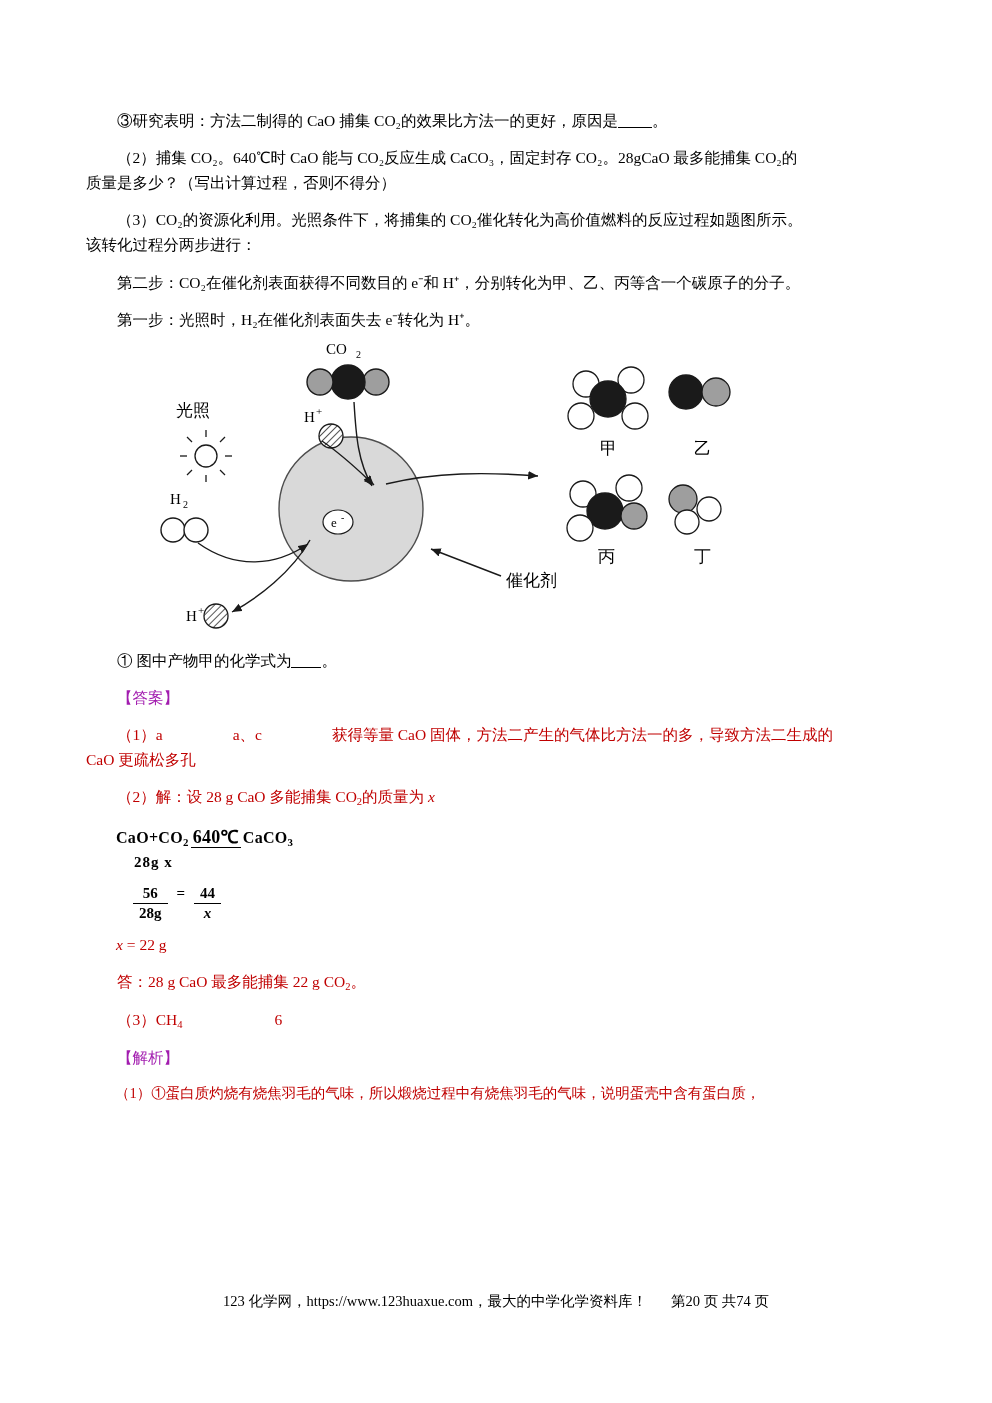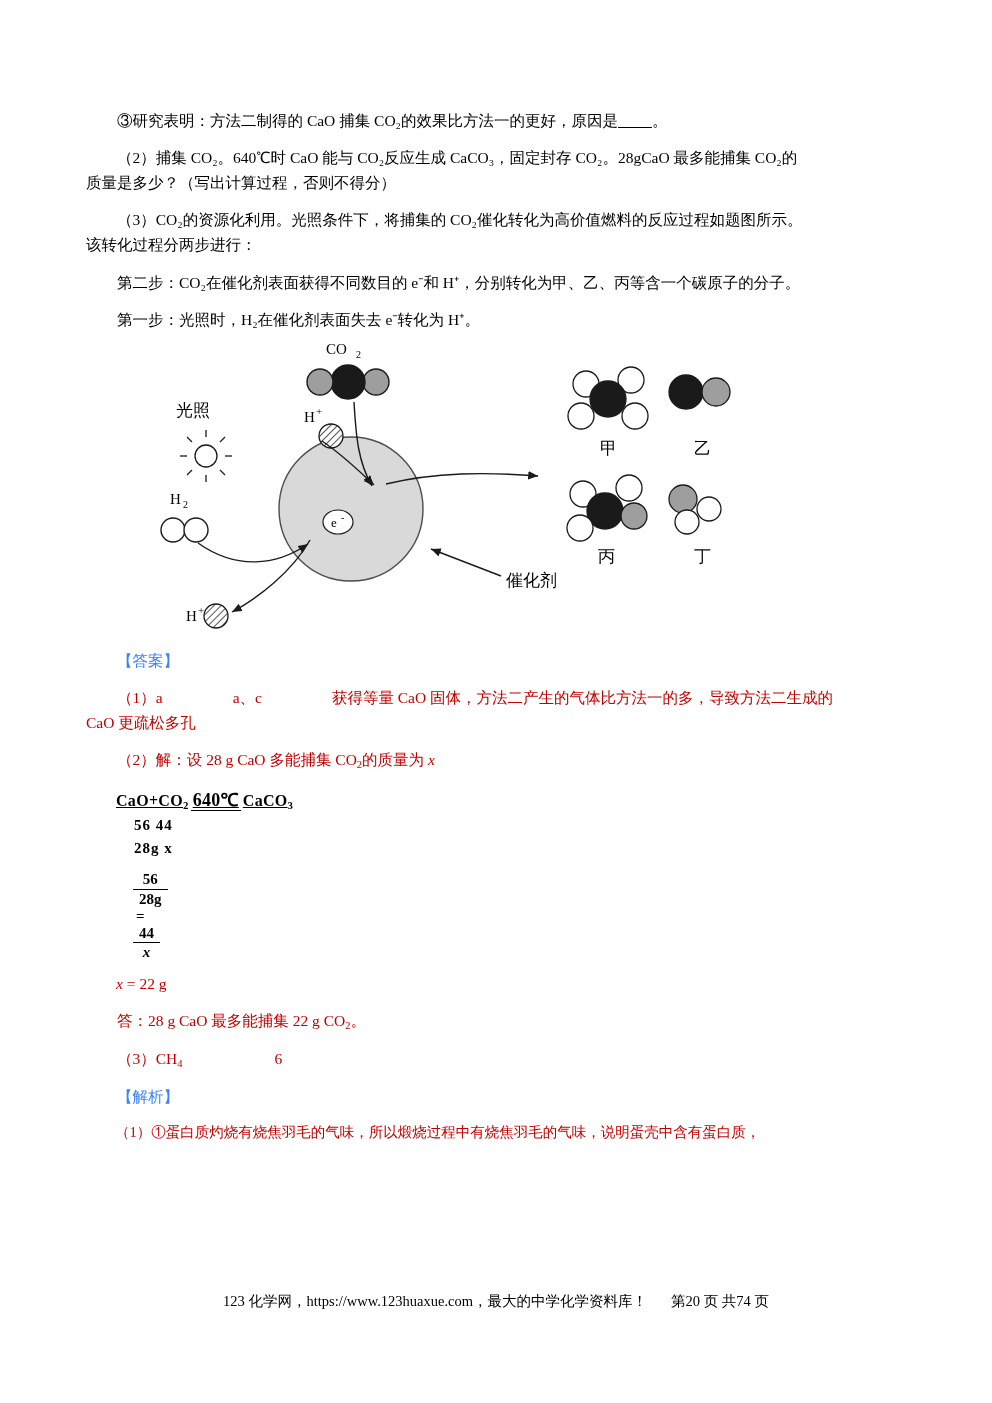--- a/index.html
+++ b/index.html
@@ -28,51 +28,51 @@
   .indent{text-indent:2em;}
   sub{font-size:0.68em;vertical-align:-0.28em;}
   .blank{
     display:inline-block;
     border-bottom:1px solid #000;
     min-width:34px;
     height:0.95em;
     vertical-align:-2px;
   }
   .ans{color:#c00000;}
-  .tag{color:#3b82f6;}
+  .tag{color:#a21caf;}
   .gap-sm{display:inline-block;width:70px;}
   .gap-md{display:inline-block;width:92px;}
 
   
   .figure{
     position:relative;
     height:290px;
     margin:6px 0 14px 0;
     text-align:right;
   }
   .figure svg{position:absolute;left:0;top:0;}
 
   
   .calc{
     margin:18px 0 10px 30px;
     font-family:"Liberation Serif", serif;
     color:#000;
   }
   .calc .eq{
     font-weight:bold;font-size:16px;letter-spacing:0.3px;
-    display:flex;align-items:flex-end;text-decoration:underline;
+    display:flex;align-items:flex-end;
   }
   .calc .over{
     display:inline-block;text-align:center;line-height:1.05;
     margin:0 2px;
   }
   .calc .over .top{display:block;font-size:18px;border-bottom:1.4px solid #000;padding:0 2px;}
   .calc .over .bot{display:block;font-size:13.5px;height:0;}
   .calc .nums{font-weight:bold;font-size:15px;margin:6px 0 0 18px;letter-spacing:1px;}
-  .frac-row{display:flex;align-items:flex-start;margin:14px 0 0 14px;font-weight:bold;font-size:15px;flex-direction:column;}
+  .frac-row{display:flex;align-items:flex-start;margin:14px 0 0 14px;font-weight:bold;font-size:15px;}
   .frac{display:inline-block;text-align:center;line-height:1.12;margin:0 3px;}
   .frac .n{display:block;border-bottom:1.6px solid #000;padding:0 6px 1px 6px;}
   .frac .d{display:block;padding:1px 6px 0 6px;}
   .eqsign{margin:0 6px;font-weight:bold;}
 
   .footer{
     position:absolute;
     left:0;right:0;
     top:1292px;
     text-align:center;
@@ -190,20 +190,23 @@
         <circle cx="494" cy="184" r="13" fill="#ffffff" stroke="#1a1a1a" stroke-width="1.3"></circle>
         <text x="512" y="218" font-family="Liberation Serif, serif" font-size="17">丙</text>
 
         <circle cx="597" cy="155" r="14" fill="#9e9e9e" stroke="#1a1a1a" stroke-width="1.3"></circle>
         <circle cx="623" cy="165" r="12" fill="#ffffff" stroke="#1a1a1a" stroke-width="1.3"></circle>
         <circle cx="601" cy="178" r="12" fill="#ffffff" stroke="#1a1a1a" stroke-width="1.3"></circle>
         <text x="608" y="218" font-family="Liberation Serif, serif" font-size="17">丁</text>
       </svg>
     </div>
 
+    <p class="indent">
+      <span>① 图中产物甲的化学式为</span><span class="blank" style="min-width:30px"></span><span>。</span>
+    </p>
 
 
     <p class="indent tag">【答案】</p>
 
     <p class="ans">
       <span class="indent" style="display:inline-block;">（1）a</span><span class="gap-sm"></span><span>a、c</span><span class="gap-sm"></span><span>获得等量 CaO 固体，方法二产生的气体比方法一的多，导致方法二生成的</span><br>
       <span>CaO 更疏松多孔</span>
     </p>
 
     <p class="indent ans">
@@ -212,21 +215,20 @@
 
     <div class="calc">
       <div class="eq">
         <span><span>CaO+CO</span><sub>2</sub></span>
         <span class="over">
             <span class="top">640℃</span>
             <span class="bot"></span>
           </span>
         <span><span>CaCO</span><sub>3</sub></span>
       </div>
-      <div class="nums">56    44</div>
       <div class="nums">28g     x</div>
       <div class="frac-row">
         <span class="frac">
             <span class="n">56</span>
             <span class="d">28g</span>
           </span>
         <span class="eqsign">=</span>
         <span class="frac">
             <span class="n">44</span>
             <span class="d it">x</span>

